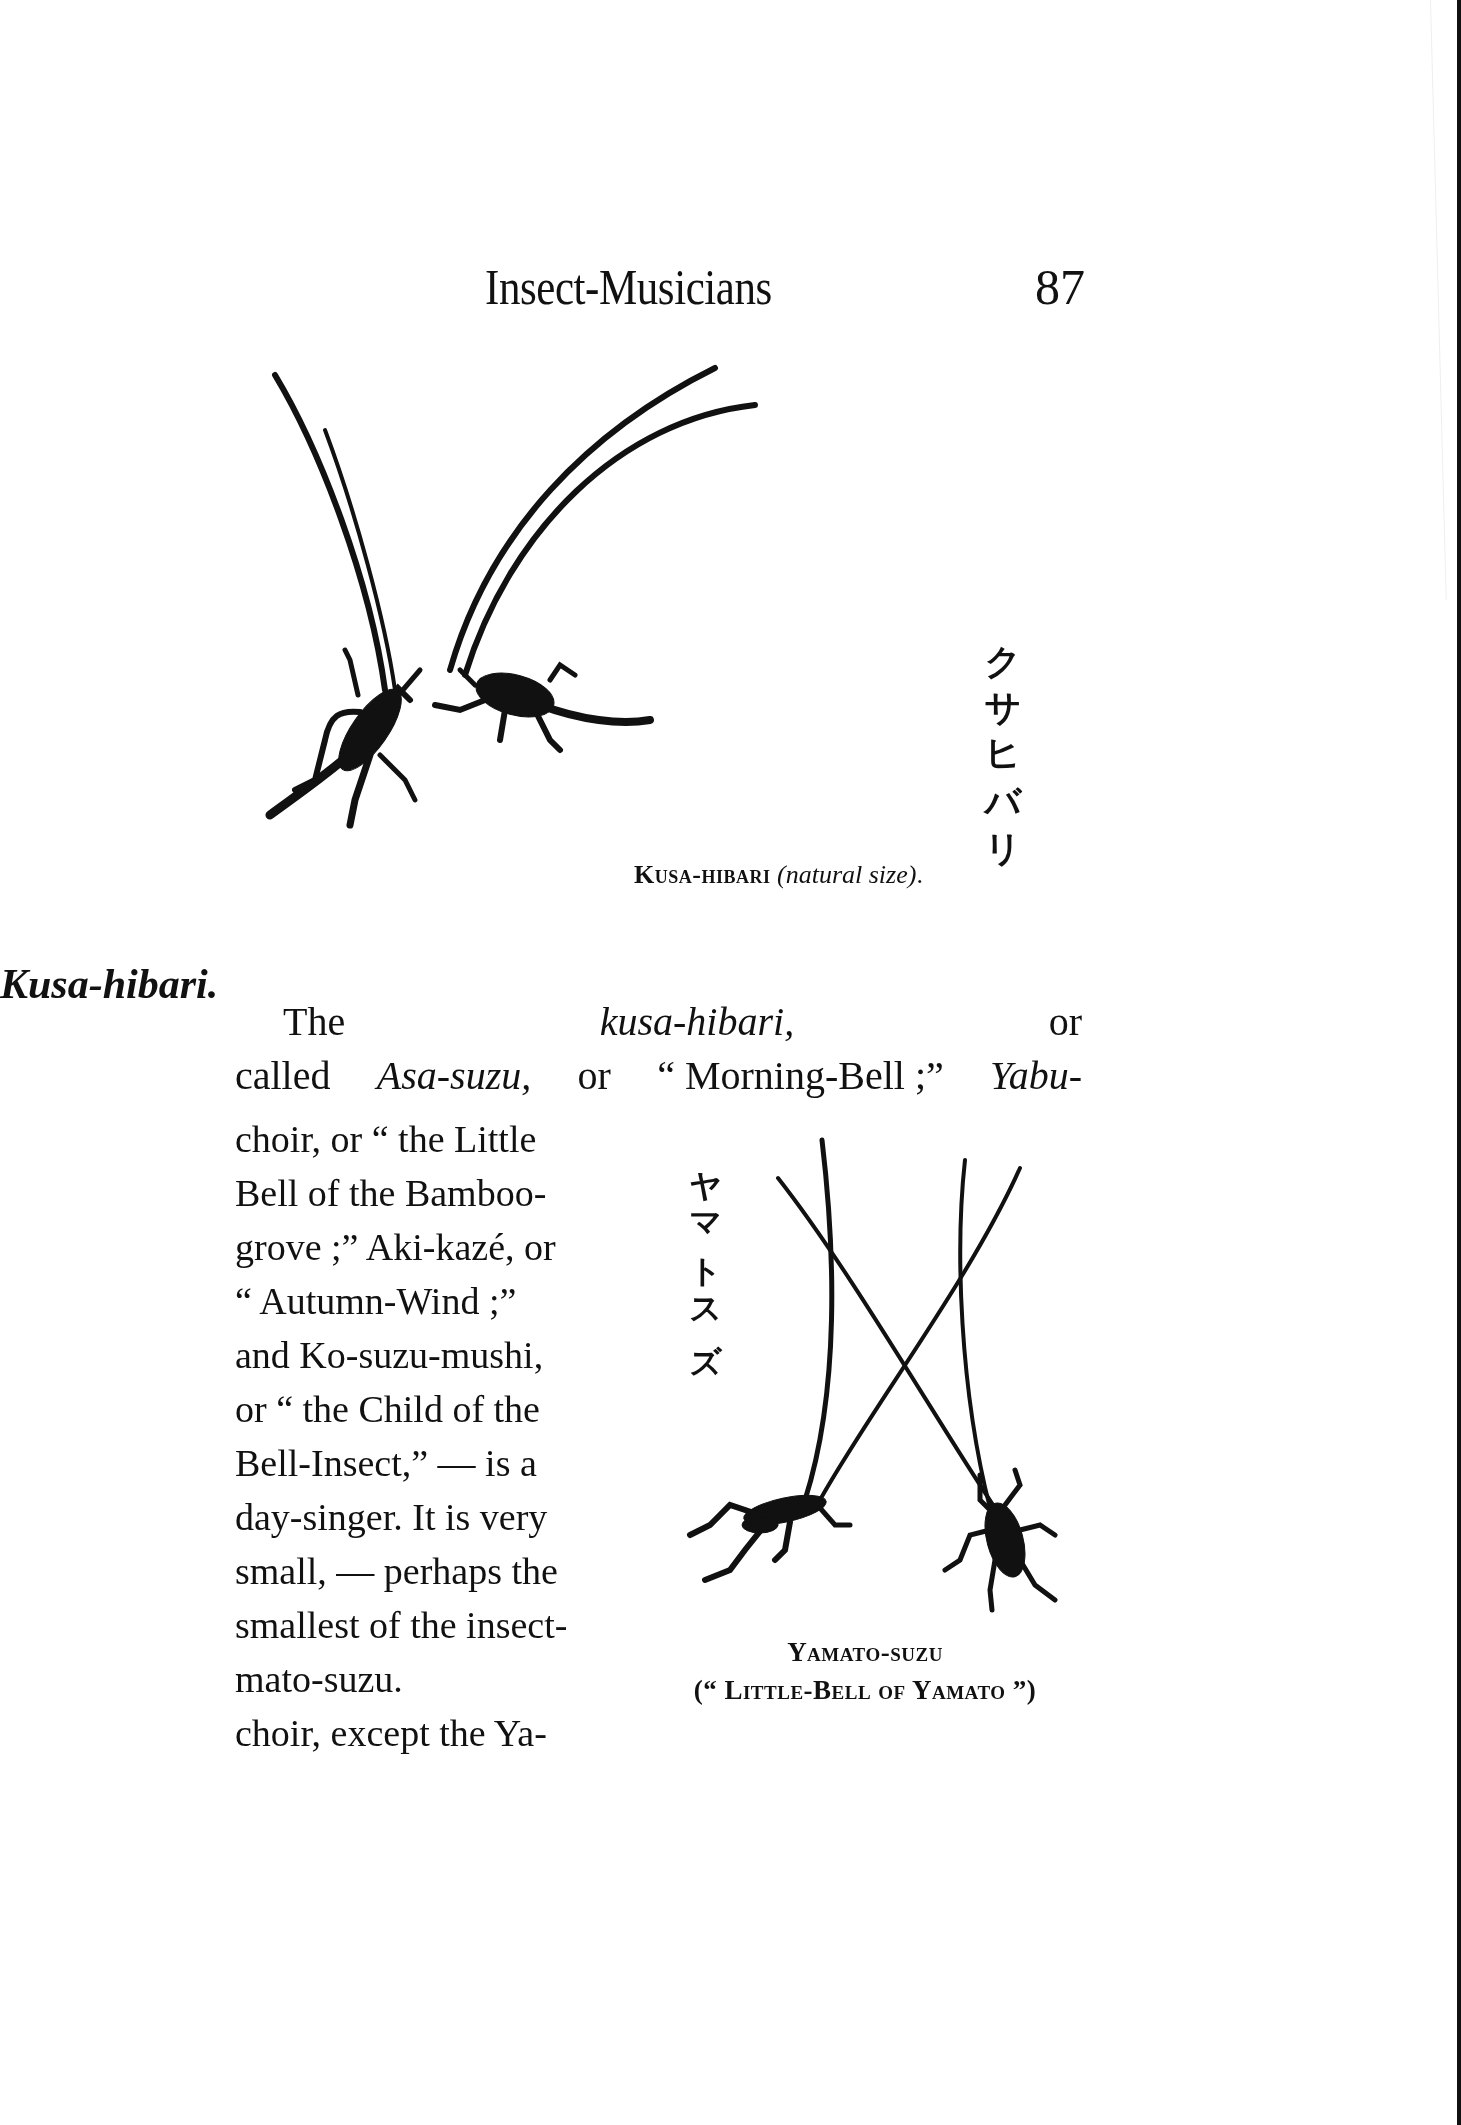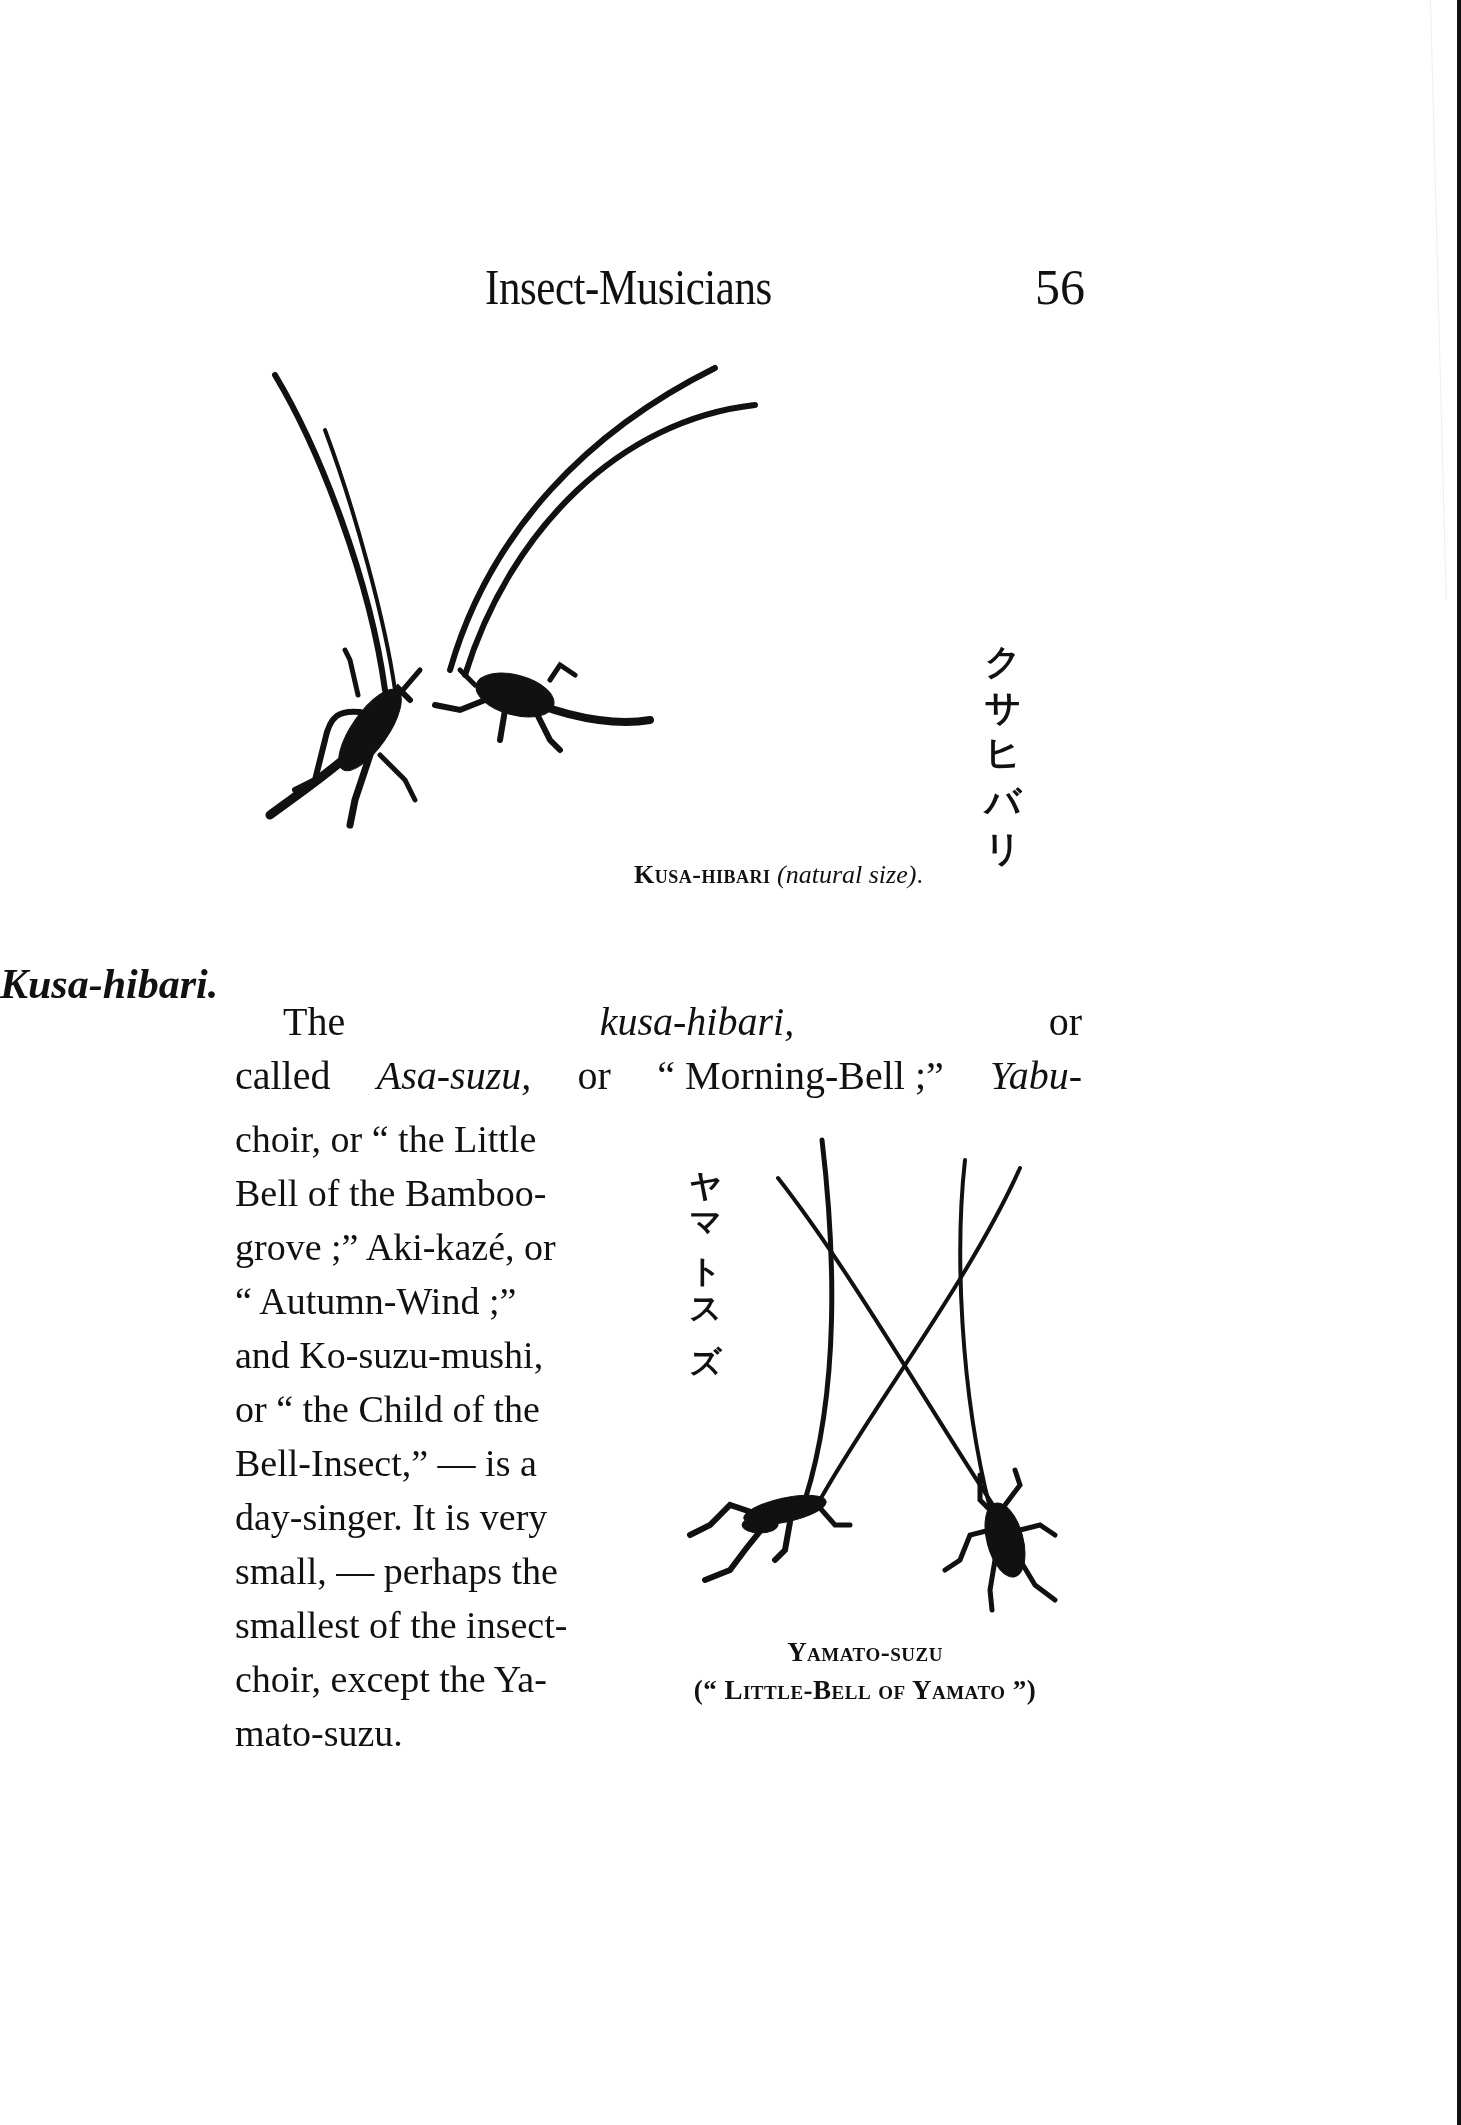--- a/index.html
+++ b/index.html
@@ -33,21 +33,21 @@
     .caption-2 { position: absolute; left: 630px; top: 1633px; width: 470px; text-align: center; font-size: 27px; line-height: 38px; }
   </style>
 </head>
 <body>
 
 <div class="edge-right"></div>
 <div class="edge-faint"></div>
 
 <header class="running-head">
   <span class="title">Insect-Musicians</span>
-  <span class="folio">56</span>
+  <span class="folio">87</span>
 </header>
 
 <div class="fig" style="left:260px; top:360px;">
   <svg width="780" height="480" viewBox="0 0 780 480" fill="none" stroke="#111" stroke-linecap="round">
 
     <path d="M15 15 C 60 90, 110 220, 125 330" stroke-width="6"></path>
     <path d="M65 70 C 95 150, 125 260, 135 330" stroke-width="4"></path>
 
     <ellipse cx="110" cy="370" rx="18" ry="48" transform="rotate(35 110 370)" fill="#111"></ellipse>
     <path d="M125 345 L 138 328 L 150 340" stroke-width="6"></path>
@@ -98,22 +98,22 @@
   <div class="line">choir, or “ the Little</div>
   <div class="line">Bell of the Bamboo-</div>
   <div class="line">grove ;” Aki-kazé, or</div>
   <div class="line">“ Autumn-Wind ;”</div>
   <div class="line">and Ko-suzu-mushi,</div>
   <div class="line">or “ the Child of the</div>
   <div class="line">Bell-Insect,” — is a</div>
   <div class="line">day-singer. It is very</div>
   <div class="line">small, — perhaps the</div>
   <div class="line">smallest of the insect-</div>
+  <div class="line">mato-suzu.</div>
   <div class="line">choir, except the Ya-</div>
-  <div class="line">mato-suzu.</div>
 </div>
 
 <div class="katakana" style="left:690px; top:1150px; font-size:32px;">ヤマトスズ</div>
 <div class="fig" style="left:670px; top:1130px;">
   <svg width="420" height="490" viewBox="0 0 420 490" fill="none" stroke="#111" stroke-linecap="round">
     <path d="M152 10 C 165 120, 170 260, 135 370" stroke-width="5"></path>
     <path d="M108 48 C 180 140, 260 280, 325 378" stroke-width="4"></path>
     <path d="M295 30 C 285 120, 290 260, 320 378" stroke-width="4"></path>
     <path d="M350 38 C 300 150, 200 280, 150 370" stroke-width="4"></path>
 

